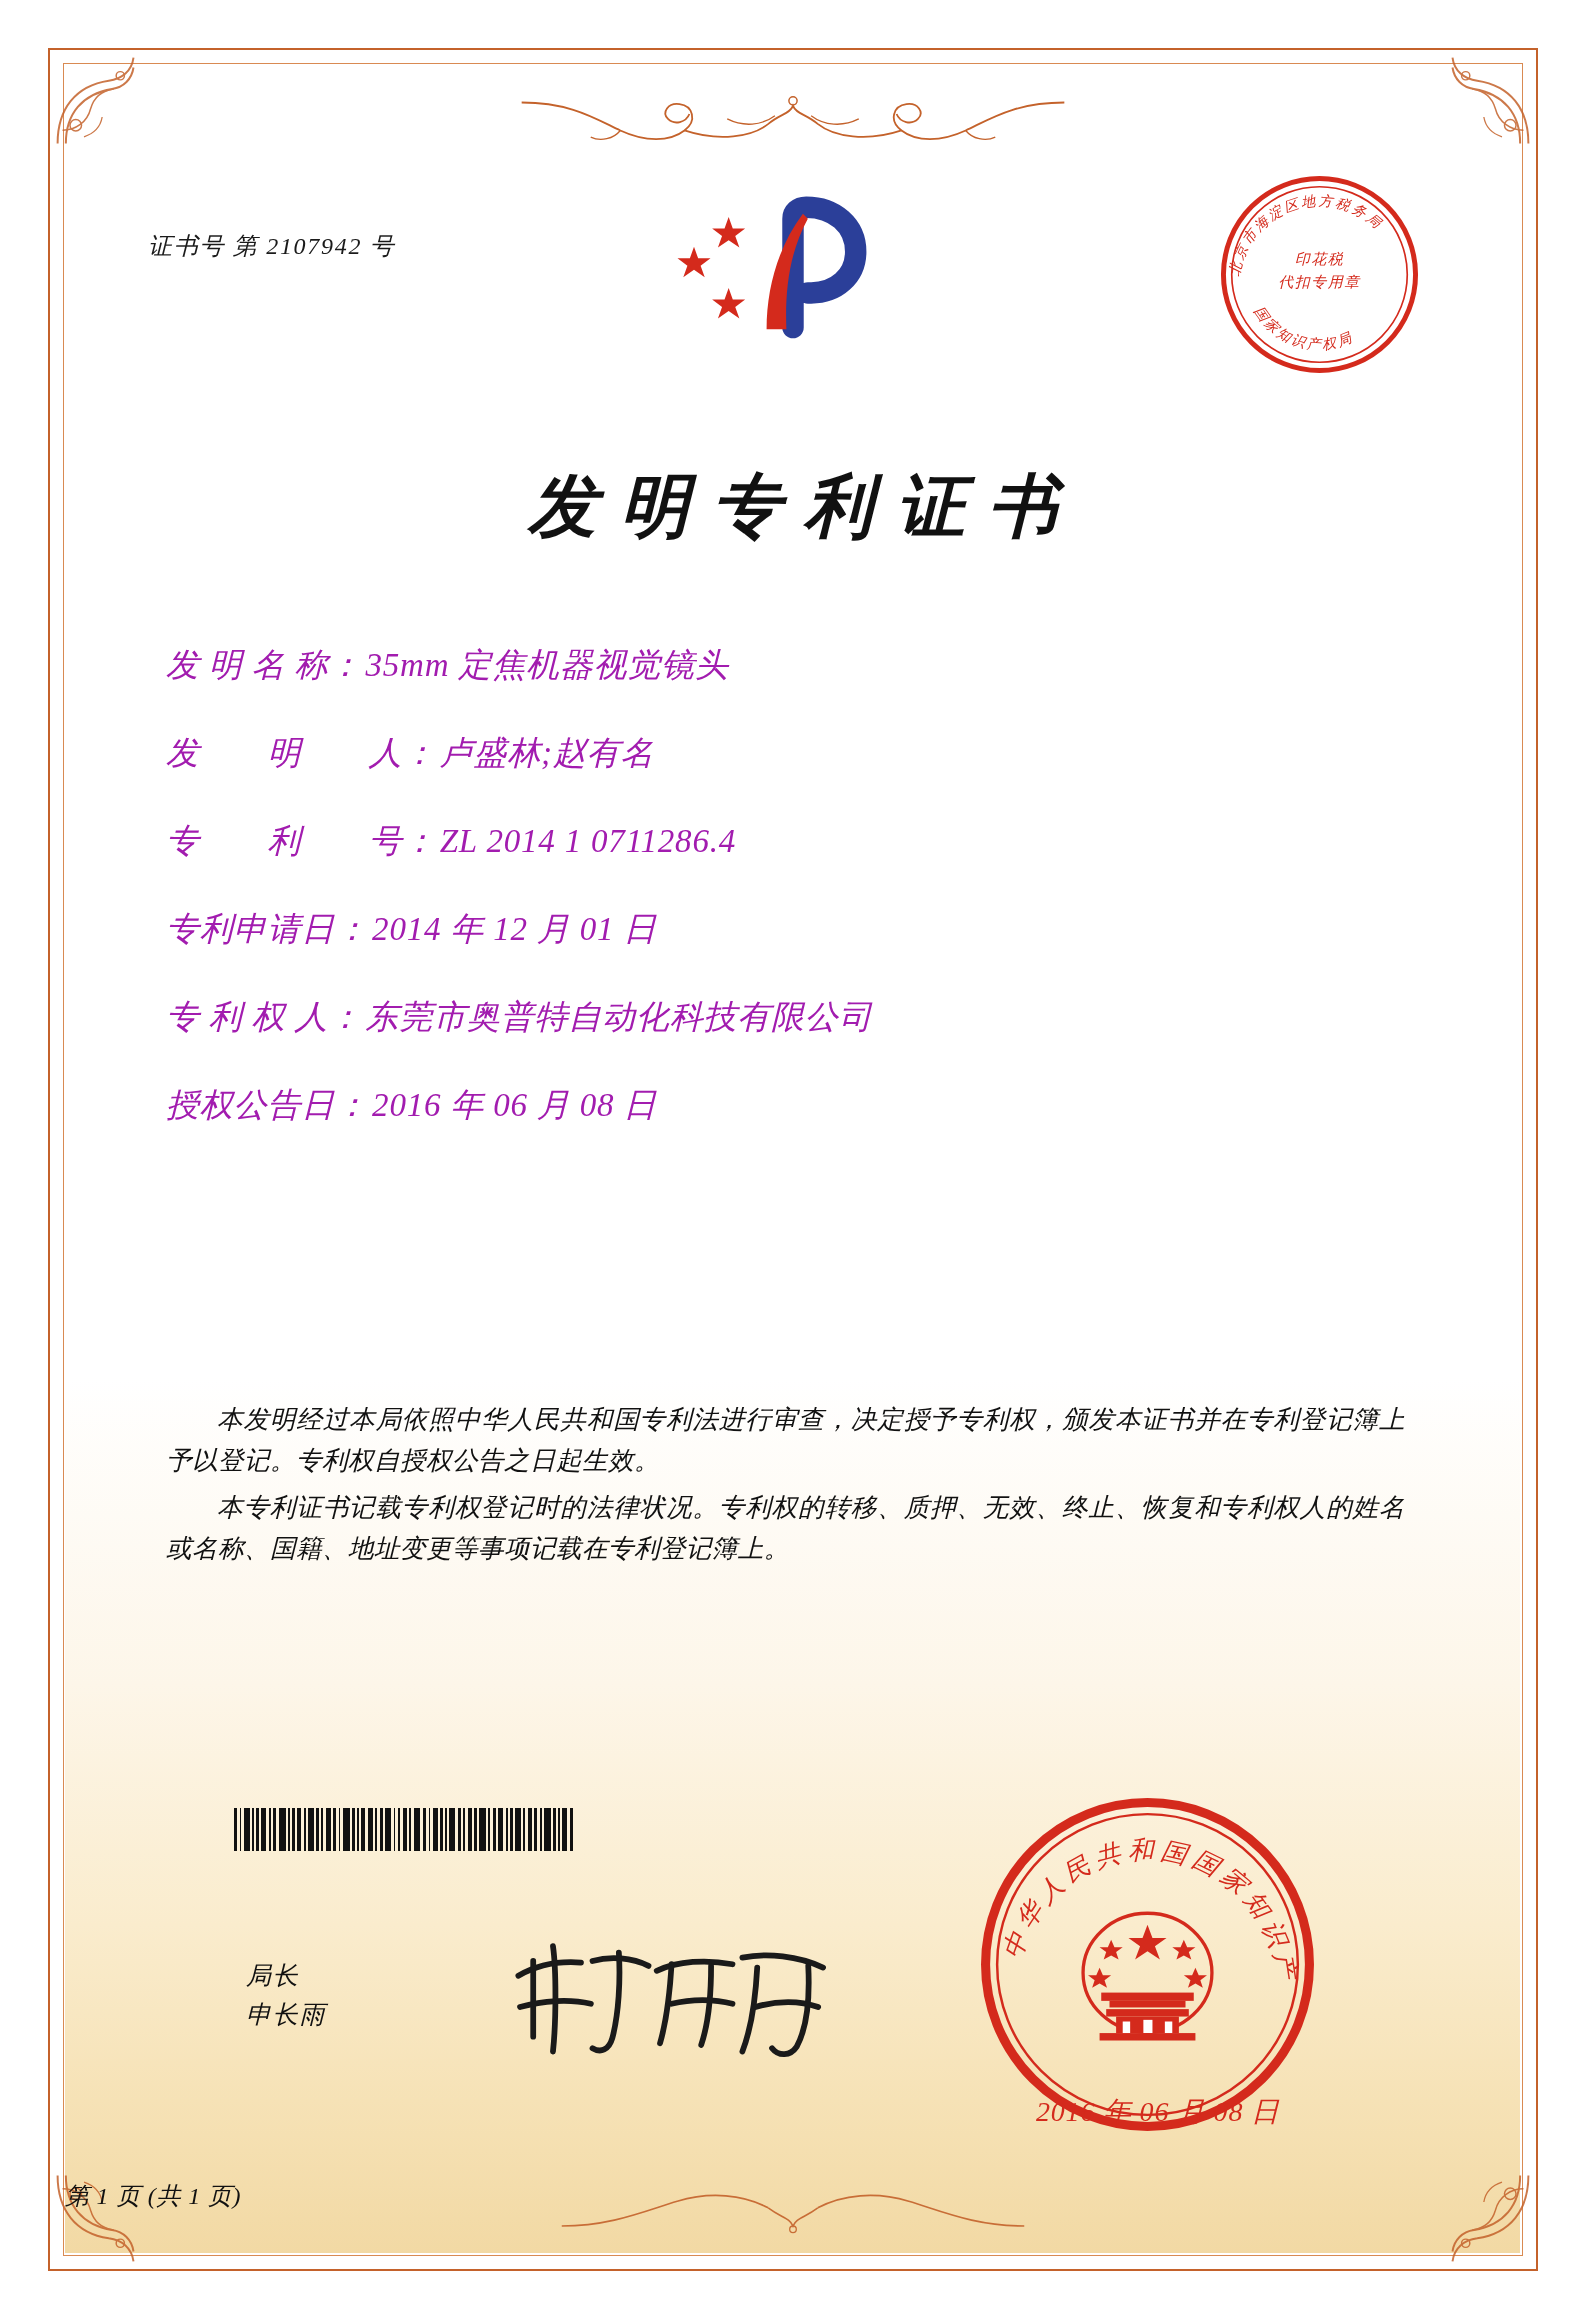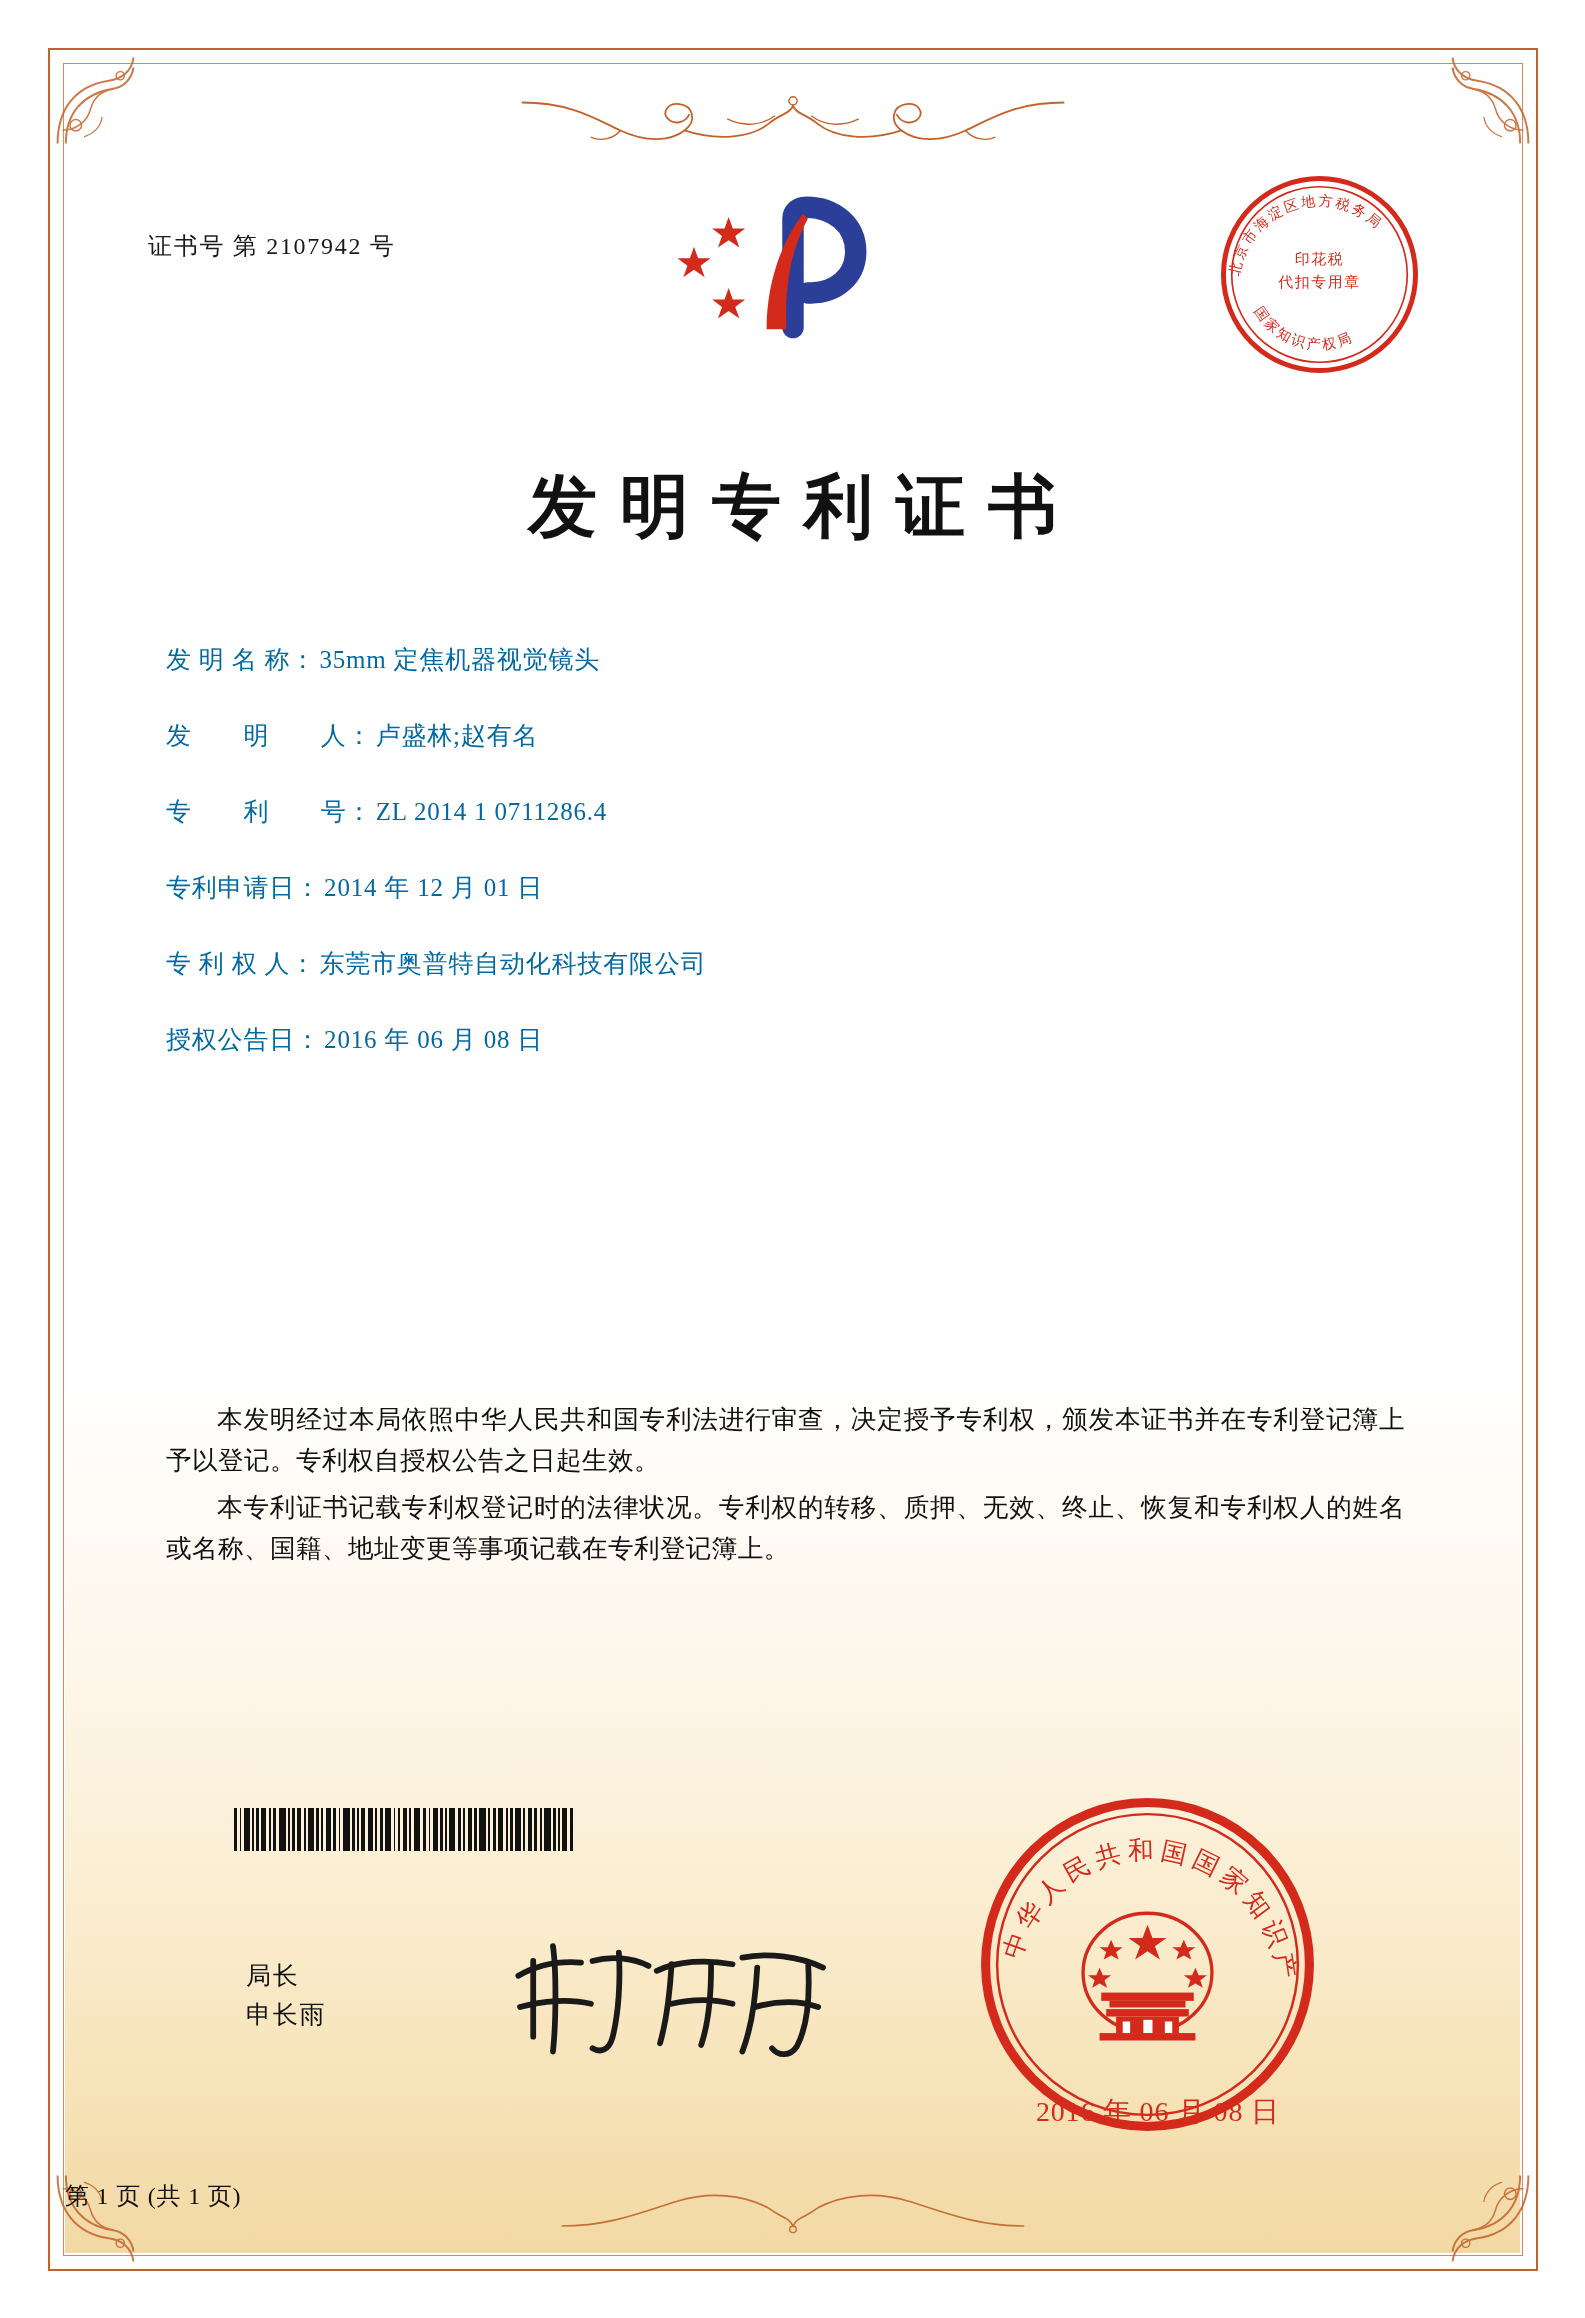--- a/index.html
+++ b/index.html
@@ -90,20 +90,21 @@
   }
   .bottom-ornament svg { width: 100%; height: 100%; display: block; }
 
   
   .content {
     position: absolute;
     left: 65px;
     top: 65px;
     width: 1455px;
     height: 1880px;
+    font-style: italic;
   }
   .cert-no {
     position: absolute;
     left: 83px;
     top: 165px;
     font-size: 24px;
     letter-spacing: 1.7px;
     color: #1a1a1a;
     white-space: nowrap;
   }
@@ -137,22 +138,22 @@
   .fields {
     position: absolute;
     left: 101px;
     top: 578px;
     width: 1256px;
   }
   .field-row {
     display: flex;
     align-items: baseline;
     margin-bottom: 43px;
-    font-size: 25px;
-    color: #0369a1;
+    font-size: 33px;
+    color: #a21caf;
   }
   .field-label {
     white-space: nowrap;
     letter-spacing: 0.8px;
   }
   .field-value {
     margin-left: 3.3px;
     letter-spacing: 0.8px;
     white-space: nowrap;
     text-align: right;

